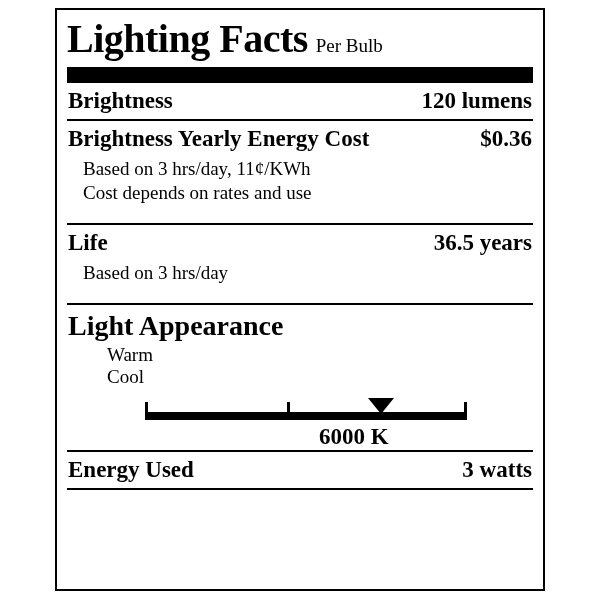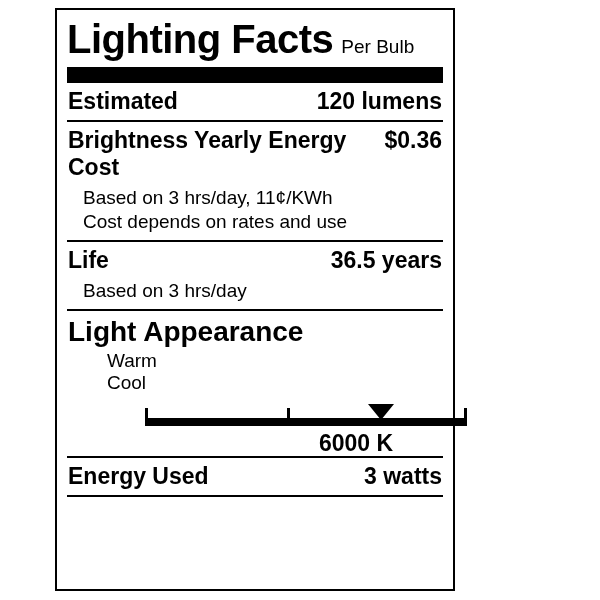--- a/index.html
+++ b/index.html
@@ -8,25 +8,26 @@
     background: #ffffff;
     width: 600px;
     height: 600px;
     font-family: "Liberation Sans", sans-serif;
     color: #000000;
   }
   #label-card {
     position: absolute;
     left: 55px;
     top: 8px;
-    width: 400px;
+    width: 490px;
     height: 583px;
     border: 2px solid #000000;
     background: #ffffff;
     box-sizing: border-box;
+    font-family: Liberation Serif, serif;
   }
   .inner {
     position: absolute;
     left: 8px;
     right: 8px;
     top: 6px;
   }
   .title-row {
     display: flex;
     align-items: baseline;
@@ -67,21 +68,21 @@
     font-size: 23px;
     font-weight: bold;
     text-align: right;
     white-space: nowrap;
   }
   .subline {
     font-size: 19px;
     padding: 1px 3px 1px 18px;
   }
   .subline.last {
-    padding-bottom: 7px;
+    padding-bottom: 19px;
   }
   .appearance-title {
     font-size: 28px;
     font-weight: bold;
     padding: 5px 3px 2px 3px;
   }
   .scale-labels {
     display: flex;
     justify-content: space-between;
     font-size: 19px;
@@ -140,21 +141,21 @@
   <div class="inner">
 
     <div class="title-row">
       <span class="title-main">Lighting Facts</span>
       <span class="title-sub">Per Bulb</span>
     </div>
 
     <div class="thick-bar"></div>
 
     <div class="row">
-      <span class="left">Estimated</span>
+      <span class="left">Brightness</span>
       <span class="right">120 lumens</span>
     </div>
 
     <div class="rule"></div>
 
     <div class="row">
       <span class="left">Brightness Yearly Energy Cost</span>
       <span class="right">$0.36</span>
     </div>
     <div class="subline">Based on 3 hrs/day, 11¢/KWh</div>

